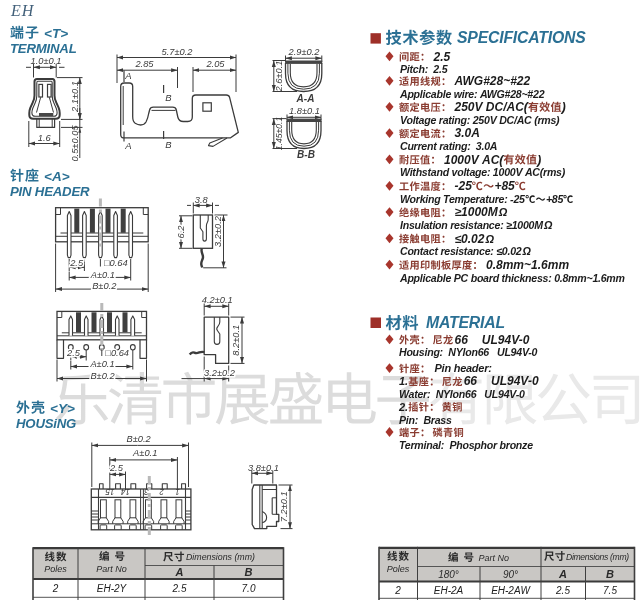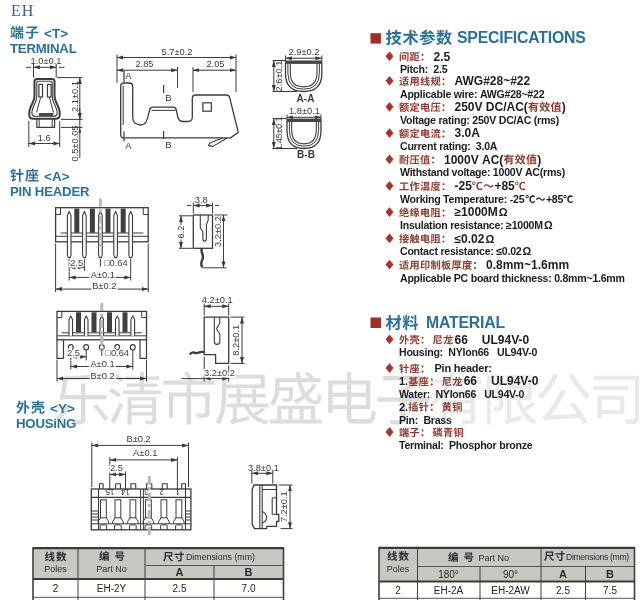--- a/index.html
+++ b/index.html
@@ -1,16 +1,16 @@
 <!DOCTYPE html>
 <html><head><meta charset="utf-8"><title>EH</title>
 <style>
 html,body{margin:0;padding:0;background:#fff;}
 #page{position:relative;width:641px;height:600px;overflow:hidden;background:#fff;
-font-family:"Liberation Sans",sans-serif;}
+font-family:"Liberation Sans",sans-serif;font-style:italic;}
 svg{position:absolute;left:0;top:0;}
 svg text{font-family:"Liberation Sans",sans-serif;}
 </style></head>
 <body>
 
 <div id="page">
 <svg width="641" height="600" viewBox="0 0 641 600">
 <defs>
         <marker id="ar" markerWidth="8" markerHeight="6" refX="6.4" refY="2.6" orient="auto-start-reverse" markerUnits="userSpaceOnUse">
           <path d="M0 0.6L6.5 2.6L0 4.6Z" fill="#3a3a3a"></path>

